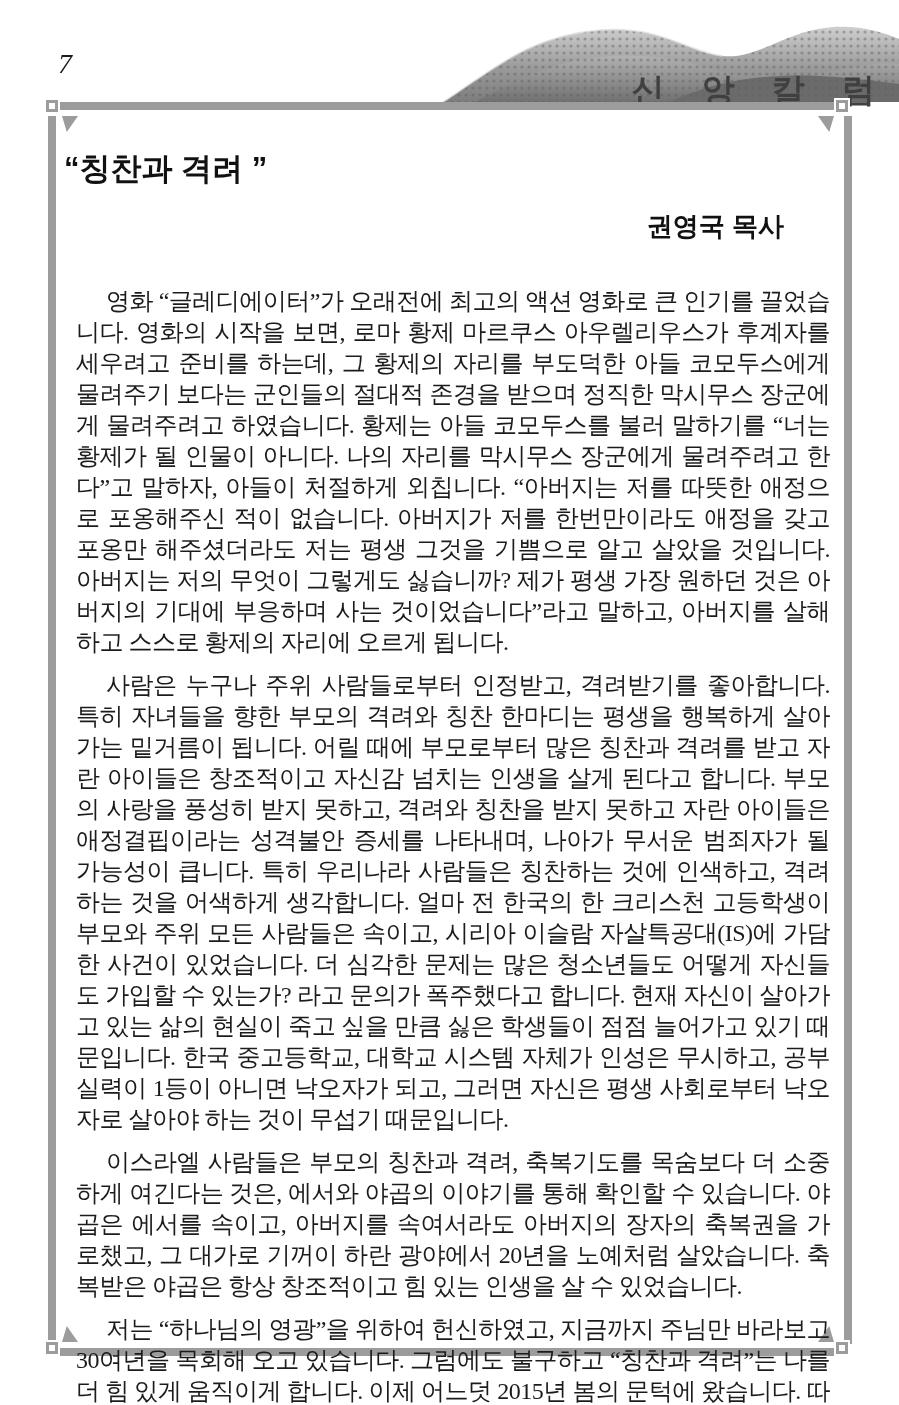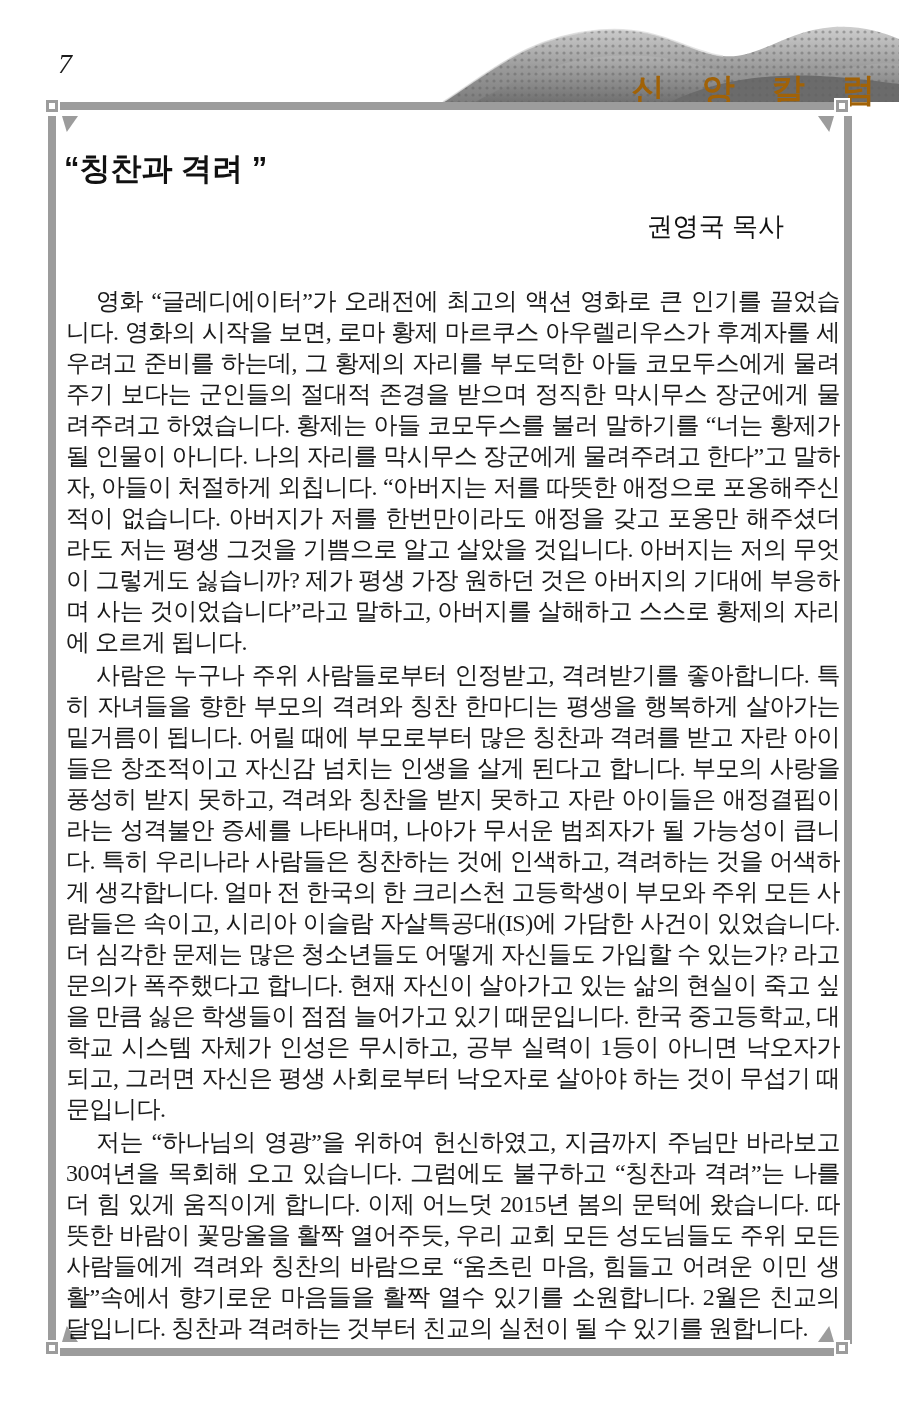--- a/index.html
+++ b/index.html
@@ -17,21 +17,21 @@
     font-size:28px;font-style:italic;
     font-family:"Liberation Serif","DejaVu Serif",serif;
   }
   
   .banner{position:absolute;left:435px;top:22px;width:464px;height:82px;}
   .banner svg{display:block;width:100%;height:100%;}
   .banner-label{
     position:absolute;right:10px;bottom:-2px;
     font-family:"Liberation Sans","DejaVu Sans",sans-serif;
     font-weight:bold;font-size:33px;line-height:1;
-    letter-spacing:14px;color:#a16207;white-space:nowrap;
+    letter-spacing:14px;color:#404040;white-space:nowrap;
   }
   
   .bar{position:absolute;background:#9c9c9c;}
   .bar-top   {left:60px;top:102px;width:776px;height:8px;}
   .bar-bottom{left:60px;top:1348px;width:776px;height:8px;}
   .bar-left  {left:48px;top:116px;width:8px;height:1228px;}
   .bar-right {left:844px;top:116px;width:8px;height:1228px;}
   .corner-square{
     position:absolute;width:6px;height:6px;background:#ffffff;
     border:3px solid #9c9c9c;box-shadow:0 0 0 2px #ffffff;
@@ -51,25 +51,25 @@
     position:absolute;left:64px;top:110px;width:778px;height:1236px;
   }
   .article-title{
     margin:40px 0 0 0;text-align:left;
     font-family:"Liberation Sans","DejaVu Sans",sans-serif;
     font-weight:bold;font-size:31px;line-height:1.2;color:#111111;
   }
   .article-author{
     margin-top:22px;padding-right:58px;text-align:right;
     font-family:"Liberation Sans","DejaVu Sans",sans-serif;
-    font-weight:normal;font-size:26px;color:#111111;
+    font-weight:bold;font-size:26px;color:#111111;
   }
   .article-body{margin-top:42px;}
   .article-body p{
-    margin:2px;
+    margin:12px;
     font-size:24px;line-height:31px;letter-spacing:-0.5px;
     text-align:justify;text-indent:30px;
     font-family:"Liberation Serif","DejaVu Serif",serif;
     color:#1b1b1b;
   }
 </style>
 </head>
 <body>
 
 <div class="page">
@@ -137,18 +137,19 @@
         <polygon points="70,0 100,100 0,100" fill="#9c9c9c"></polygon>
       </svg>
   </div>
 
   <div class="content">
     <h1 class="article-title">“칭찬과 격려 ”</h1>
     <div class="article-author">권영국 목사</div>
     <div class="article-body">
       <p>영화 “글레디에이터”가 오래전에 최고의 액션 영화로 큰 인기를 끌었습니다. 영화의 시작을 보면, 로마 황제 마르쿠스 아우렐리우스가 후계자를 세우려고 준비를 하는데, 그 황제의 자리를 부도덕한 아들 코모두스에게 물려주기 보다는 군인들의 절대적 존경을 받으며 정직한 막시무스 장군에게 물려주려고 하였습니다. 황제는 아들 코모두스를 불러 말하기를 “너는 황제가 될 인물이 아니다. 나의 자리를 막시무스 장군에게 물려주려고 한다”고 말하자, 아들이 처절하게 외칩니다. “아버지는 저를 따뜻한 애정으로 포옹해주신 적이 없습니다. 아버지가 저를 한번만이라도 애정을 갖고 포옹만 해주셨더라도 저는 평생 그것을 기쁨으로 알고 살았을 것입니다.  아버지는 저의 무엇이 그렇게도 싫습니까? 제가 평생 가장 원하던 것은 아버지의 기대에 부응하며 사는 것이었습니다”라고 말하고, 아버지를 살해하고 스스로 황제의 자리에 오르게 됩니다.</p>
       <p>사람은 누구나 주위 사람들로부터 인정받고, 격려받기를 좋아합니다. 특히 자녀들을 향한 부모의 격려와 칭찬 한마디는 평생을 행복하게 살아가는 밑거름이 됩니다. 어릴 때에 부모로부터 많은 칭찬과 격려를 받고 자란 아이들은 창조적이고 자신감 넘치는 인생을 살게 된다고 합니다. 부모의 사랑을 풍성히 받지 못하고, 격려와 칭찬을 받지 못하고 자란 아이들은 애정결핍이라는 성격불안 증세를 나타내며, 나아가 무서운 범죄자가 될 가능성이 큽니다. 특히 우리나라 사람들은 칭찬하는 것에 인색하고, 격려하는 것을 어색하게 생각합니다.  얼마 전 한국의 한 크리스천 고등학생이 부모와 주위 모든 사람들은 속이고, 시리아 이슬람 자살특공대(IS)에 가담한 사건이 있었습니다. 더 심각한 문제는 많은 청소년들도 어떻게 자신들도 가입할 수 있는가? 라고 문의가 폭주했다고 합니다. 현재 자신이 살아가고 있는 삶의 현실이 죽고 싶을 만큼 싫은 학생들이 점점 늘어가고 있기 때문입니다. 한국 중고등학교, 대학교 시스템 자체가 인성은 무시하고, 공부 실력이 1등이 아니면 낙오자가 되고, 그러면 자신은 평생 사회로부터 낙오자로 살아야 하는 것이 무섭기 때문입니다.</p>
+      <p>이스라엘 사람들은 부모의 칭찬과 격려, 축복기도를 목숨보다 더 소중하게 여긴다는 것은, 에서와 야곱의 이야기를 통해 확인할 수 있습니다. 야곱은 에서를 속이고, 아버지를 속여서라도 아버지의 장자의 축복권을 가로챘고, 그 대가로 기꺼이 하란 광야에서 20년을 노예처럼 살았습니다.  축복받은 야곱은 항상 창조적이고 힘 있는 인생을 살 수 있었습니다.</p>
       <p>저는 “하나님의 영광”을 위하여 헌신하였고, 지금까지 주님만 바라보고 30여년을 목회해 오고 있습니다.  그럼에도 불구하고 “칭찬과 격려”는 나를 더 힘 있게 움직이게 합니다. 이제 어느덧 2015년 봄의 문턱에 왔습니다.  따뜻한 바람이 꽃망울을 활짝 열어주듯, 우리 교회 모든 성도님들도 주위 모든 사람들에게 격려와 칭찬의 바람으로 “움츠린 마음, 힘들고 어려운 이민 생활”속에서 향기로운 마음들을 활짝 열수 있기를 소원합니다.  2월은 친교의 달입니다.  칭찬과 격려하는 것부터 친교의 실천이 될 수 있기를 원합니다.</p>
     </div>
 
   </div>
 
 </div>
 
 </body></html>

